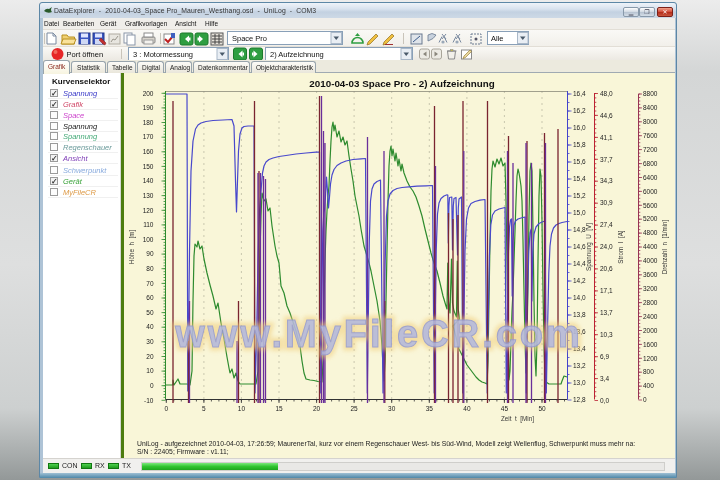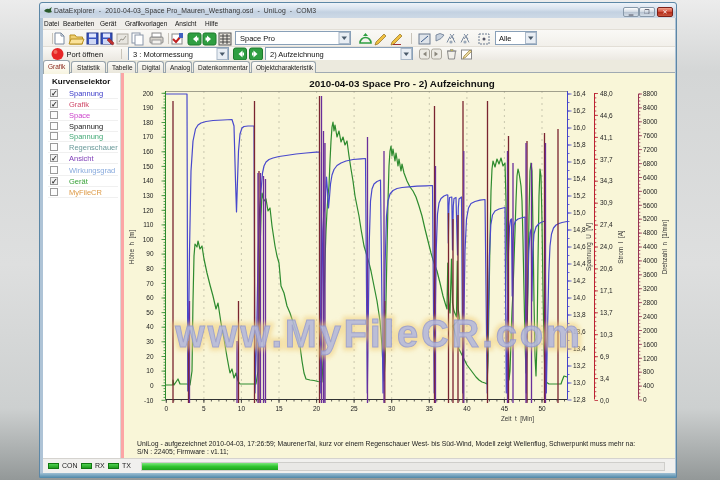--- a/index.html
+++ b/index.html
@@ -22,34 +22,34 @@
 #titletext { position:absolute; left:14px; top:4px; letter-spacing:0.1px; }
 .winbtn { position:absolute; top:4px; height:10px; width:16px; border:1px solid #8899aa; border-radius:2px;
   background:linear-gradient(to bottom,#fdfdfd,#cfd8e2 50%,#b8c4d2 55%,#d5dee8); font-size:6px; text-align:center; color:#445; line-height:9px;}
 #btnclose { background:linear-gradient(to bottom,#f2a089,#d35340 45%,#b52e1c 55%,#c9563f); color:#fff; border-color:#7c2018;}
 #client {
   position:absolute; left:3px; top:15px; width:632px; height:455px;
   background:#f0eeea;
 }
 #menubar { position:absolute; left:0; top:0; width:100%; height:11px; background:#f0eeea; font-size:6.5px; color:#111; }
 .mi { position:absolute; top:2px; }
-#toolbar1 { position:absolute; left:0; top:11px; width:100%; height:27px; background:linear-gradient(to bottom,#faf9f6,#edeae3); border-top:1px solid #e2ded6;padding-left:8px; }
+#toolbar1 { position:absolute; left:0; top:11px; width:100%; height:27px; background:linear-gradient(to bottom,#faf9f6,#edeae3); border-top:1px solid #e2ded6; }
 #toolbar2 { position:absolute; left:0; top:28px; width:100%; height:14px; background:linear-gradient(to bottom,#faf9f6,#ece9e2); border-top:1px solid #e2ded6; }
 #tabrow { position:absolute; left:0; top:42px; width:100%; height:13px; background:#eceade; border-bottom:1px solid #a0aab2; }
 .tab { position:absolute; top:1px; height:12px; border:1px solid #98a4ac; border-bottom:none; border-radius:3px 3px 0 0;
   background:linear-gradient(to bottom,#fcfbf7,#e9e6da); font-size:6.5px; color:#222; text-align:center; line-height:11px; padding:0 4px;}
 #tabsel { background:linear-gradient(to bottom,#ffffff,#f7f4e0); color:#8b2a20; top:0; height:14px; z-index:2;}
-#content { position:absolute; left:0; top:55px; width:632px; height:385px; background:#fca5a5; }
+#content { position:absolute; left:0; top:55px; width:632px; height:385px; background:#4d7c0f; }
 #selector { position:absolute; left:0; top:0; width:78px; height:385px; background:#ffffff; border-right:1px solid #d8d8d8; }
 #selhead { position:absolute; left:9px; top:4px; font-size:8px; font-weight:bold; color:#111; }
 .srow { position:absolute; left:5px; height:11px; font-size:7.5px; width:70px; border-bottom:1px solid #f0f0f0;}
 .cb { position:absolute; left:2px; top:1px; width:8px; height:8px; background:#fcfcfc; border:1px solid #9a9a9a; }
 .cbc { background:#f2f2f2; }
 .cbc:after { content:"✓"; position:absolute; left:0px; top:-1.5px; font-size:8px; color:#333; font-weight:bold;}
-.slab { position:absolute; left:21px; top:1px; }
+.slab { position:absolute; left:15px; top:1px;font-style:italic; }
 #chartwrap { position:absolute; left:81px; top:0; width:551px; height:385px; }
 #statusbar { position:absolute; left:0; top:440px; width:632px; height:15px; background:#f1f0ee; border-top:1px solid #d5d3cf; font-size:7px; color:#222;}
 .led { position:absolute; top:4px; width:11px; height:6px; background:linear-gradient(to bottom,#4ed04e,#1f9a1f); border:1px solid #117711; }
 .sbtext { position:absolute; top:3px; }
 #pbtrack { position:absolute; left:98px; top:3px; width:524px; height:9px; background:#e9e8e6; border:1px solid #cfcecb;}
 #pbfill { position:absolute; left:0; top:0; width:136px; height:7px; background:linear-gradient(to bottom,#7be87b,#2fc42f 50%,#1da51d);}
 #winbottom { position:absolute; left:0px; top:470px; width:636px; height:5px; background:linear-gradient(to bottom,#9fc0d4,#4e87a8); }
 </style>
 </head>
 <body>
@@ -213,21 +213,21 @@
       <div class="srow" style="top:69px">
             <span class="cb"></span>
             <span class="slab" style="color:#6a9a9a">Regenschauer</span>
           </div>
       <div class="srow" style="top:80px">
             <span class="cb cbc"></span>
             <span class="slab" style="color:#8040b8">Ansicht</span>
           </div>
       <div class="srow" style="top:92px">
             <span class="cb"></span>
-            <span class="slab" style="color:#88aadd">Wirkungsgrad</span>
+            <span class="slab" style="color:#88aadd">Schwerpunkt</span>
           </div>
       <div class="srow" style="top:103px">
             <span class="cb cbc"></span>
             <span class="slab" style="color:#3aa33a">Gerät</span>
           </div>
       <div class="srow" style="top:114px">
             <span class="cb"></span>
             <span class="slab" style="color:#dd9944">MyFileCR</span>
           </div>
     </div>

